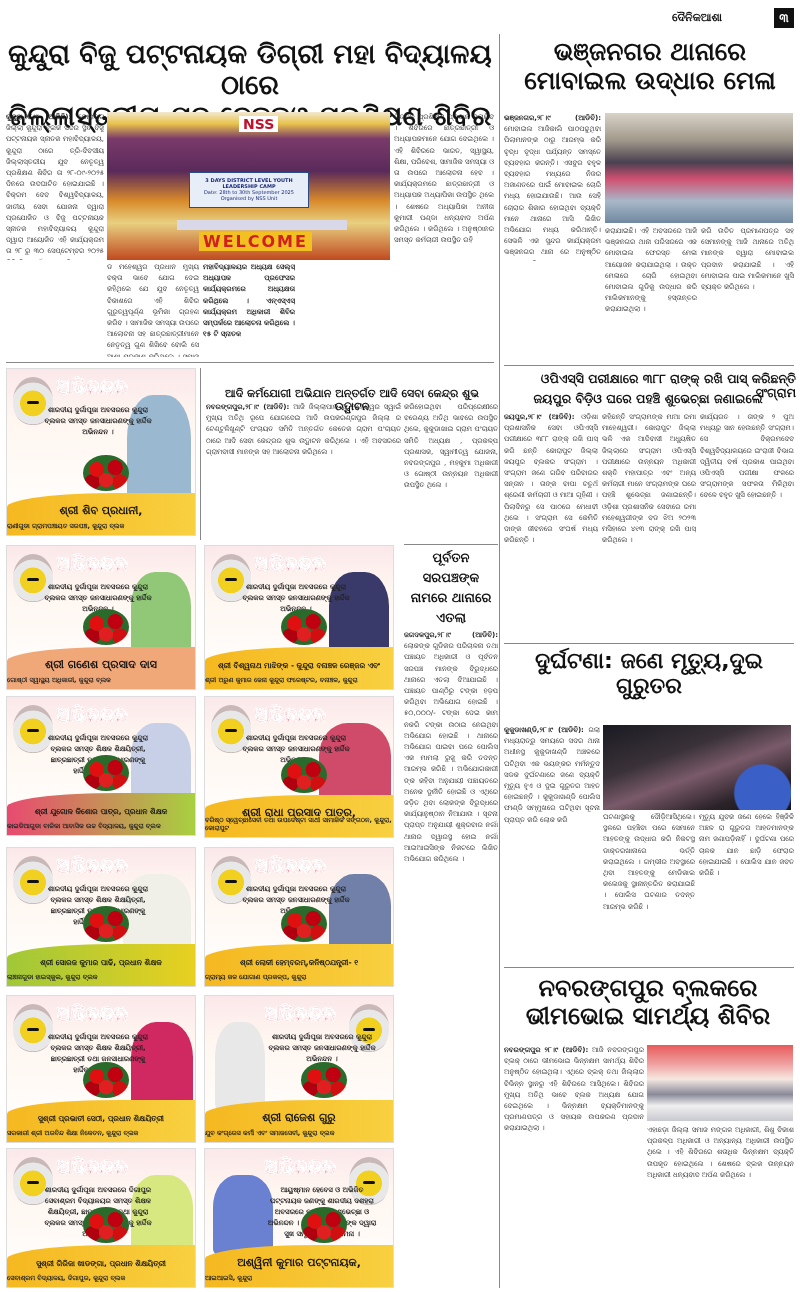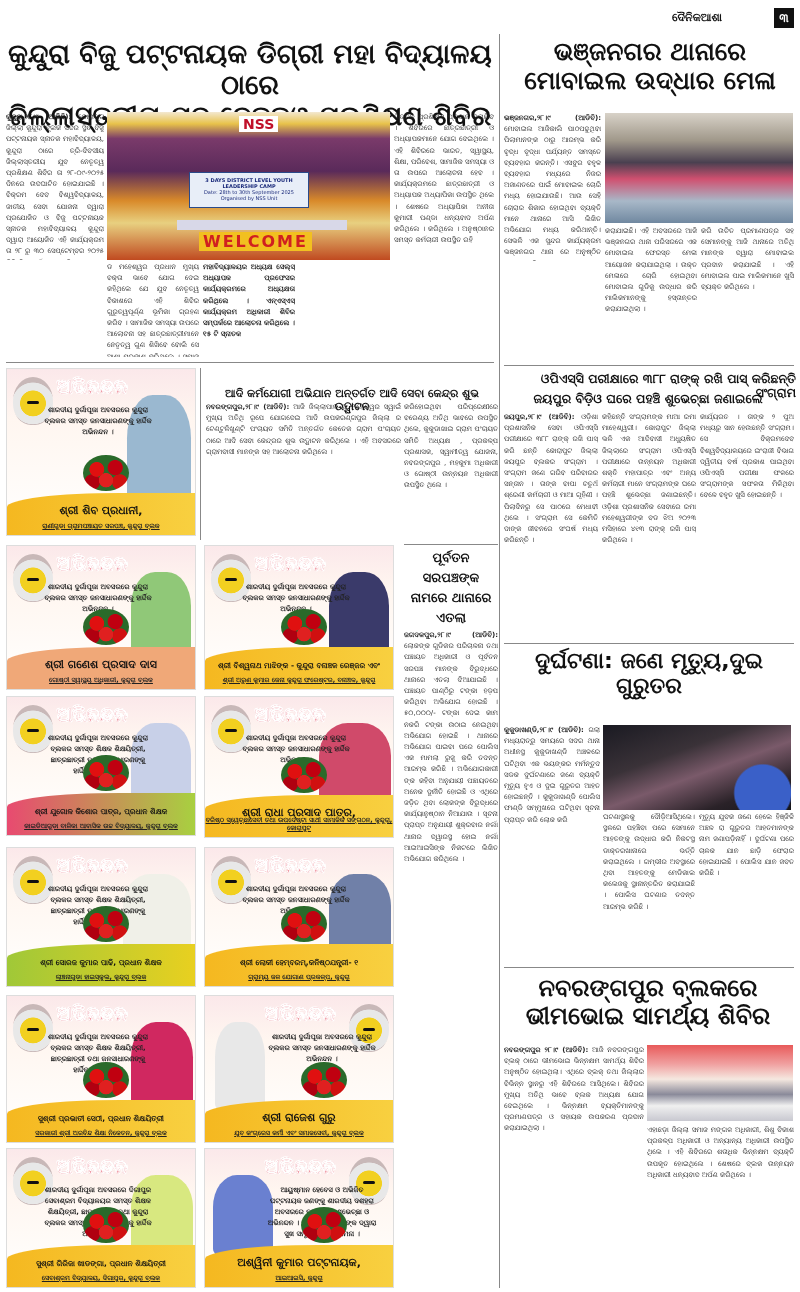--- a/index.html
+++ b/index.html
@@ -38,21 +38,21 @@
     background: linear-gradient(180deg,#fbe8ea 0%,#fff6f0 30%,#fffaf6 60%,#fff 100%); }
   .ad .ad-title { position: absolute; left: 50px; top: 6px; font-size: 19px; font-weight: bold; color: #d8102a; -webkit-text-stroke: 0.5px #fff; text-shadow: 1px 1px 0 #fff, -1px -1px 0 #fff; }
   .ad .goddess { position: absolute; left: 6px; top: 8px; width: 40px; height: 48px; border-radius: 50% 50% 45% 45%; background: radial-gradient(circle at 50% 55%, #f2d020 0 38%, #e8e8e8 40% 62%, #c8b8b8 64%); }
   .ad .goddess::after { content: ""; position: absolute; left: 14px; top: 24px; width: 12px; height: 3px; background: #111; border-radius: 2px; }
   .ad .greet { position: absolute; left: 40px; top: 36px; width: 110px; font-size: 7px; line-height: 11px; font-weight: bold; text-align: center; color: #222; }
   .ad .roses { position: absolute; width: 46px; height: 36px; border-radius: 50%;
     background: radial-gradient(circle at 30% 40%, #e01010 0 18%, transparent 20%), radial-gradient(circle at 70% 35%, #c00010 0 18%, transparent 20%), radial-gradient(circle at 50% 70%, #e02020 0 20%, transparent 22%), radial-gradient(circle at 20% 75%, #b00010 0 16%, transparent 18%), radial-gradient(circle at 80% 75%, #d01010 0 16%, transparent 18%), #2a6a2a; }
   .ad .person { position: absolute; border-radius: 40% 40% 6px 6px; }
   .ad .band { position: absolute; left: 0; right: 0; bottom: 0; height: 42px; border-radius: 60% 0 0 0 / 14px 0 0 0; }
   .ad .name { position: absolute; left: 0; right: 0; bottom: 18px; font-size: 11px; font-weight: bold; text-align: center; color: #111; }
-  .ad .role { position: absolute; left: 0; right: 0; bottom: 5px; font-size: 6.5px; font-weight: bold; text-align: center; color: #222; text-decoration: underline; }
+  .ad .role { position: absolute; left: 0; right: 0; bottom: 5px; font-size: 6.5px; font-weight: bold; color: #222; }
   .band-yellow { background: linear-gradient(90deg,#f5b820,#f8d040); }
   .band-peach { background: #f0a878; }
   .band-green { background: linear-gradient(90deg,#e84a70,#a8d040); }
   .band-lime { background: linear-gradient(90deg,#a0c838,#e8d020); }
 
   
   .s3-head { position: absolute; left: 206px; top: 388px; width: 292px; font-size: 11px; text-align: center; }
   .s4-head { position: absolute; left: 500px; top: 372px; width: 296px; font-size: 12.5px; text-align: right; }
   .s4-sub { position: absolute; left: 500px; top: 392px; width: 296px; font-size: 12.5px; text-align: center; }
   .s5-head { position: absolute; left: 404px; top: 548px; width: 94px; font-size: 13px; text-align: center; line-height: 20px; }

